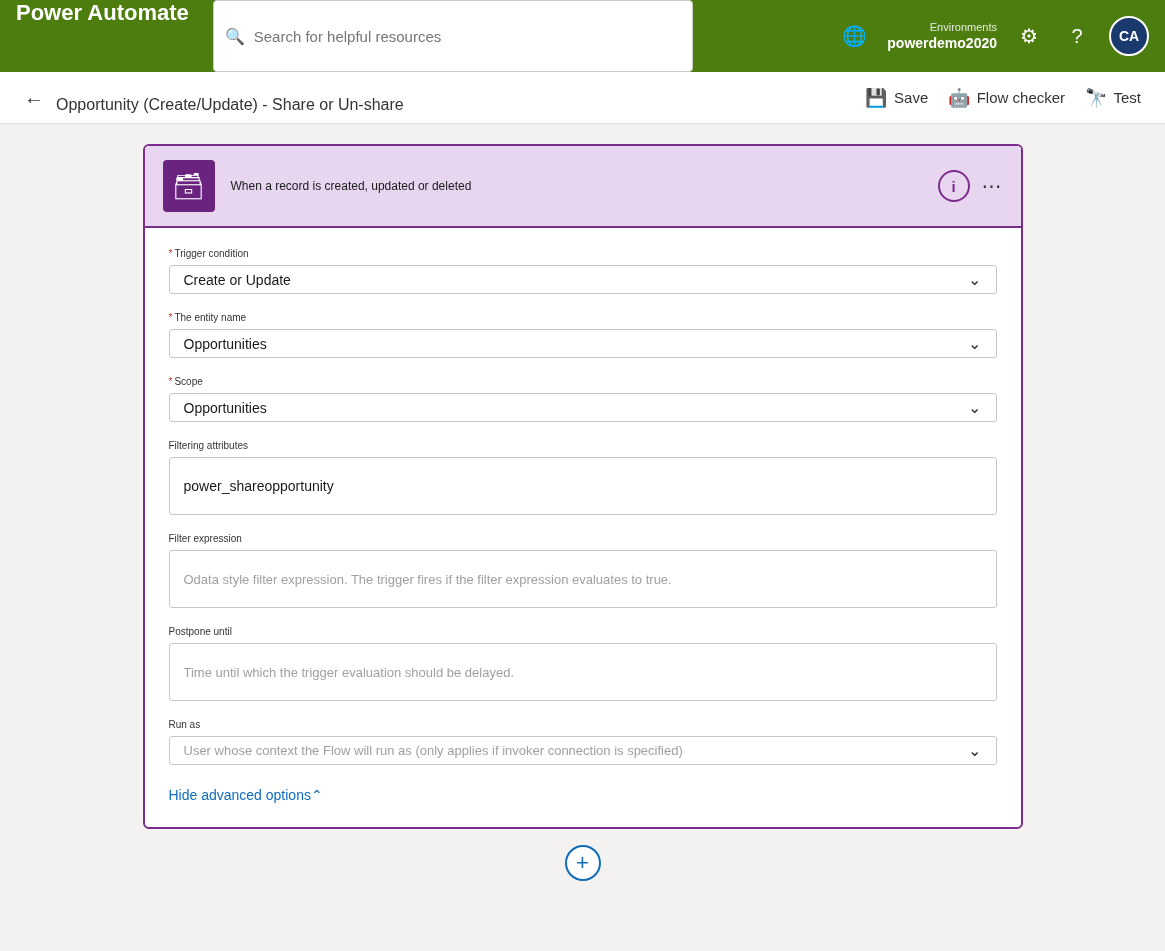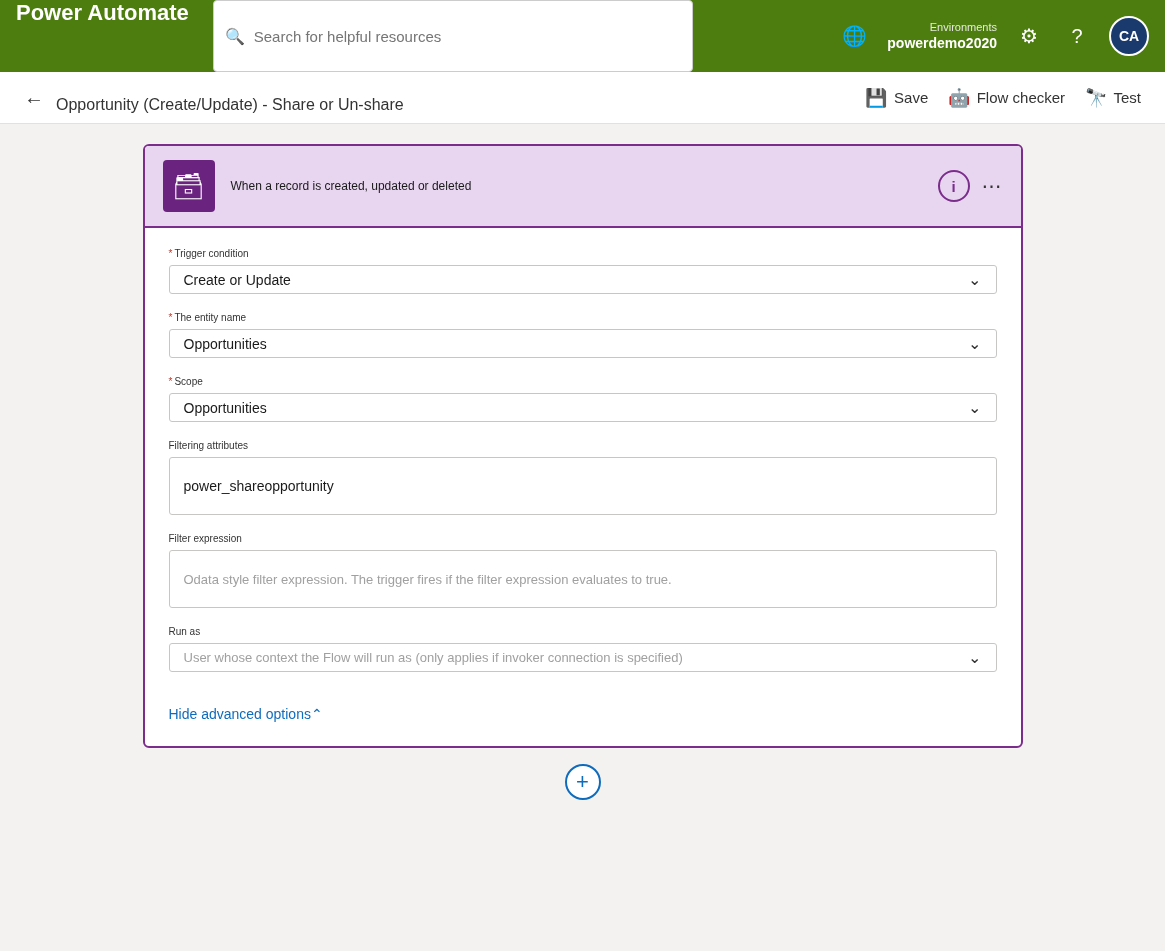--- a/index.html
+++ b/index.html
@@ -261,21 +261,21 @@
     .hide-advanced {
       display: flex;
       align-items: center;
       gap: 0;
       color: #0f6cbd;
       font-size: 14px;
       cursor: pointer;
       background: none;
       border: none;
       font-family: 'Segoe UI', Arial, sans-serif;
-      margin-top: 16px;
+      margin-top: 4px;
     }
 
     
     .add-step-wrap {
       margin-top: 16px;
       display: flex;
       justify-content: center;
     }
     .add-step-btn {
       background: #ffffff;
@@ -380,20 +380,24 @@
       <div class="field-group">
         <span class="field-label">Filtering attributes</span>
         <input class="field-input" type="text" value="power_shareopportunity" placeholder="" style="">
       </div>
 
       <div class="field-group">
         <span class="field-label">Filter expression</span>
         <input class="field-input" type="text" placeholder="Odata style filter expression. The trigger fires if the filter expression evaluates to true." style="">
       </div>
 
+      <div class="field-group">
+        <span class="field-label">Postpone until</span>
+        <input class="field-input" type="text" placeholder="Time until which the trigger evaluation should be delayed." style="">
+      </div>
 
       <div class="field-group">
         <span class="field-label">Run as</span>
         <div class="field-select">
           <span class="field-select-value" style="color:#a0a0a0; font-size:13px;">User whose context the Flow will run as (only applies if invoker connection is specified)</span>
           <span class="chevron-icon">⌄</span>
         </div>
       </div>
 
       <button class="hide-advanced">

